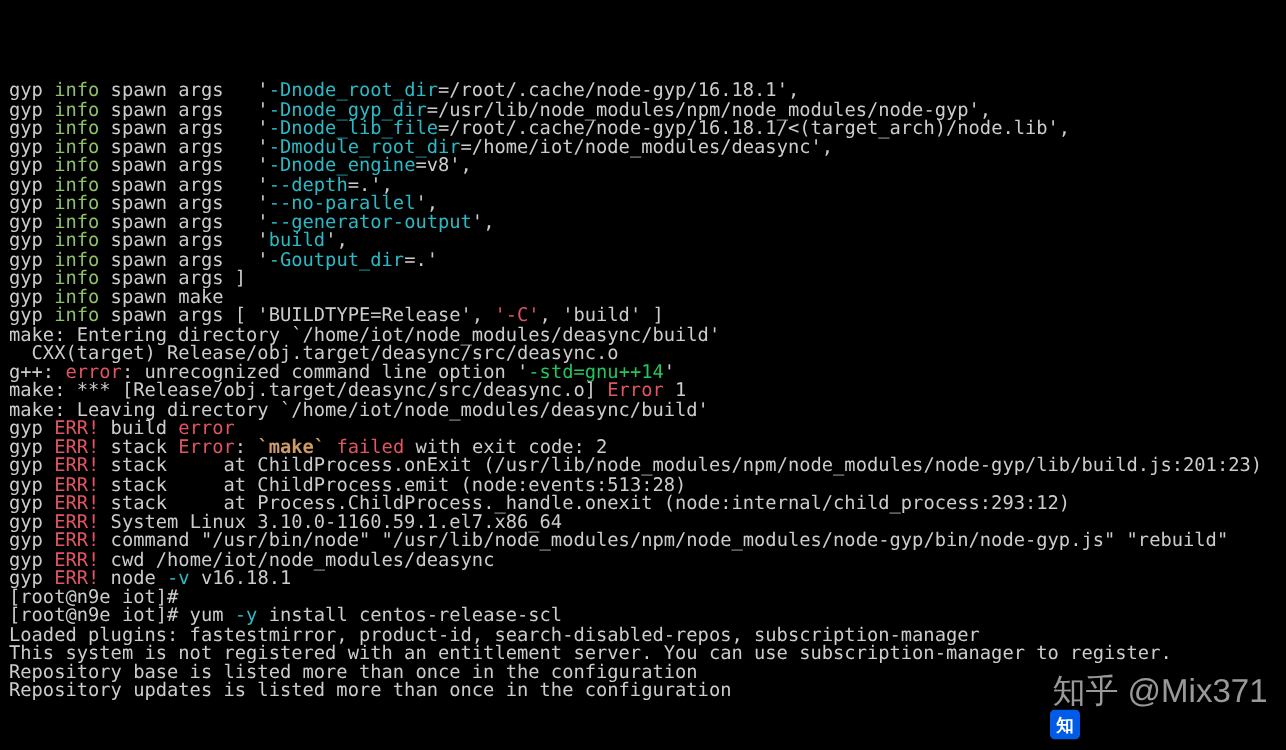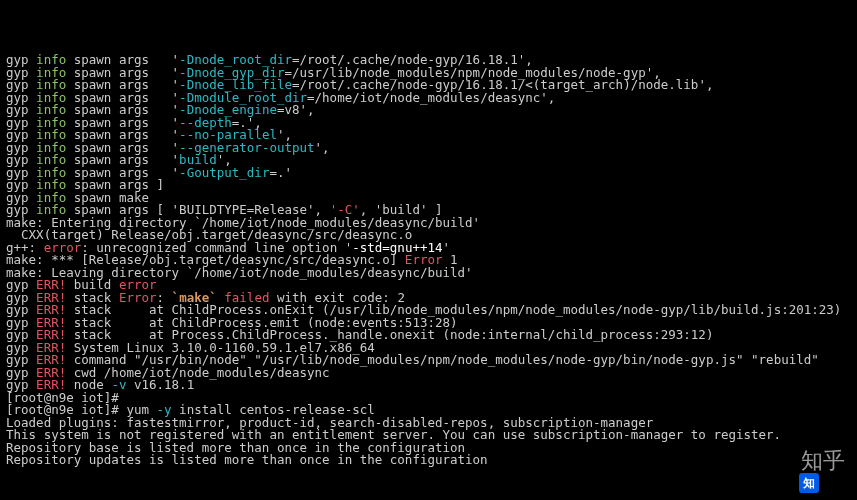--- a/index.html
+++ b/index.html
@@ -15,21 +15,21 @@
     box-sizing: border-box;
     overflow: hidden;
     position: relative;
     white-space: pre;
   }
   .line { white-space: pre; }
   .cyan { color: #2bbac5; }
   .green { color: #8cc265; }
   .yellow { color: #d19a66; font-weight: bold; }
   .red { color: #e05561; }
-  .magenta { color: #ffffff; }
+  .magenta { color: #22c55e; }
   .white { color: #cccccc; }
   .watermark {
     position: absolute;
     right: 12px;
     bottom: 28px;
     color: rgba(255,255,255,0.6);
     font-family: Arial, sans-serif;
     font-size: 22px;
     display: flex;
     align-items: center;
@@ -48,16 +48,17 @@
 <div id="terminal"><div class="line"><span class="white">gyp </span><span class="green">info</span><span class="white"> spawn args   '</span><span class="cyan">-Dnode_root_dir</span><span class="white">=/root/.cache/node-gyp/16.18.1',</span></div><div class="line"><span class="white">gyp </span><span class="green">info</span><span class="white"> spawn args   '</span><span class="cyan">-Dnode_gyp_dir</span><span class="white">=/usr/lib/node_modules/npm/node_modules/node-gyp',</span></div><div class="line"><span class="white">gyp </span><span class="green">info</span><span class="white"> spawn args   '</span><span class="cyan">-Dnode_lib_file</span><span class="white">=/root/.cache/node-gyp/16.18.1/&lt;(target_arch)/node.lib',</span></div><div class="line"><span class="white">gyp </span><span class="green">info</span><span class="white"> spawn args   '</span><span class="cyan">-Dmodule_root_dir</span><span class="white">=/home/iot/node_modules/deasync',</span></div><div class="line"><span class="white">gyp </span><span class="green">info</span><span class="white"> spawn args   '</span><span class="cyan">-Dnode_engine</span><span class="white">=v8',</span></div><div class="line"><span class="white">gyp </span><span class="green">info</span><span class="white"> spawn args   '</span><span class="cyan">--depth</span><span class="white">=.',</span></div><div class="line"><span class="white">gyp </span><span class="green">info</span><span class="white"> spawn args   '</span><span class="cyan">--no-parallel</span><span class="white">',</span></div><div class="line"><span class="white">gyp </span><span class="green">info</span><span class="white"> spawn args   '</span><span class="cyan">--generator-output</span><span class="white">',</span></div><div class="line"><span class="white">gyp </span><span class="green">info</span><span class="white"> spawn args   '</span><span class="cyan">build</span><span class="white">',</span></div><div class="line"><span class="white">gyp </span><span class="green">info</span><span class="white"> spawn args   '</span><span class="cyan">-Goutput_dir</span><span class="white">=.'</span></div><div class="line"><span class="white">gyp </span><span class="green">info</span><span class="white"> spawn args ]</span></div><div class="line"><span class="white">gyp </span><span class="green">info</span><span class="white"> spawn make</span></div><div class="line"><span class="white">gyp </span><span class="green">info</span><span class="white"> spawn args [ '</span><span class="white">BUILDTYPE=Release</span><span class="white">', </span><span class="red">'-C'</span><span class="white">, '</span><span class="white">build</span><span class="white">' ]</span></div><div class="line"><span class="white">make: Entering directory `/home/iot/node_modules/deasync/build'</span></div><div class="line"><span class="white">  CXX(target) Release/obj.target/deasync/src/deasync.o</span></div><div class="line"><span class="white">g++: </span><span class="red">error</span><span class="white">: unrecognized command line option '</span><span class="magenta">-std=gnu++14</span><span class="white">'</span></div><div class="line"><span class="white">make: *** [Release/obj.target/deasync/src/deasync.o] </span><span class="red">Error</span><span class="white"> 1</span></div><div class="line"><span class="white">make: Leaving directory `/home/iot/node_modules/deasync/build'</span></div><div class="line"><span class="white">gyp </span><span class="red">ERR!</span><span class="white"> build </span><span class="red">error</span></div><div class="line"><span class="white">gyp </span><span class="red">ERR!</span><span class="white"> stack </span><span class="red">Error</span><span class="white">: </span><span class="yellow">`make`</span><span class="red"> failed</span><span class="white"> with exit code: 2</span></div><div class="line"><span class="white">gyp </span><span class="red">ERR!</span><span class="white"> stack     at ChildProcess.onExit (/usr/lib/node_modules/npm/node_modules/node-gyp/lib/build.js:201:23)</span></div><div class="line"><span class="white">gyp </span><span class="red">ERR!</span><span class="white"> stack     at ChildProcess.emit (node:events:513:28)</span></div><div class="line"><span class="white">gyp </span><span class="red">ERR!</span><span class="white"> stack     at Process.ChildProcess._handle.onexit (node:internal/child_process:293:12)</span></div><div class="line"><span class="white">gyp </span><span class="red">ERR!</span><span class="white"> System Linux 3.10.0-1160.59.1.el7.x86_64</span></div><div class="line"><span class="white">gyp </span><span class="red">ERR!</span><span class="white"> command "/usr/bin/node" "/usr/lib/node_modules/npm/node_modules/node-gyp/bin/node-gyp.js" "rebuild"</span></div><div class="line"><span class="white">gyp </span><span class="red">ERR!</span><span class="white"> cwd /home/iot/node_modules/deasync</span></div><div class="line"><span class="white">gyp </span><span class="red">ERR!</span><span class="white"> node </span><span class="cyan">-v</span><span class="white"> v16.18.1</span></div><div class="line"><span class="white"></span></div><div class="line"><span class="white"></span></div><div class="line"><span class="white"></span></div><div class="line"><span class="white">[root@n9e iot]# </span></div><div class="line"><span class="white">[root@n9e iot]# yum </span><span class="cyan">-y</span><span class="white"> install centos-release-scl</span></div><div class="line"><span class="white">Loaded plugins: fastestmirror, product-id, search-disabled-repos, subscription-manager</span></div><div class="line"><span class="white"></span></div><div class="line"><span class="white">This system is not registered with an entitlement server. You can use subscription-manager to register.</span></div><div class="line"><span class="white"></span></div><div class="line"><span class="white">Repository base is listed more than once in the configuration</span></div><div class="line"><span class="white">Repository updates is listed more than once in the configuration</span></div></div>
 
 <div class="watermark">
   <span class="logo">
     <svg viewBox="0 0 24 24" width="20" height="20">
         <rect width="24" height="24" rx="4" fill="#0066ff" opacity="0.9"></rect>
         <text x="12" y="17" font-size="14" text-anchor="middle" fill="#fff" font-family="Arial" font-weight="bold">知</text>
       </svg>
   </span>
   <span>知乎</span>
+  <span>@Mix371</span>
 </div>
 
 
 
 
 </body></html>

